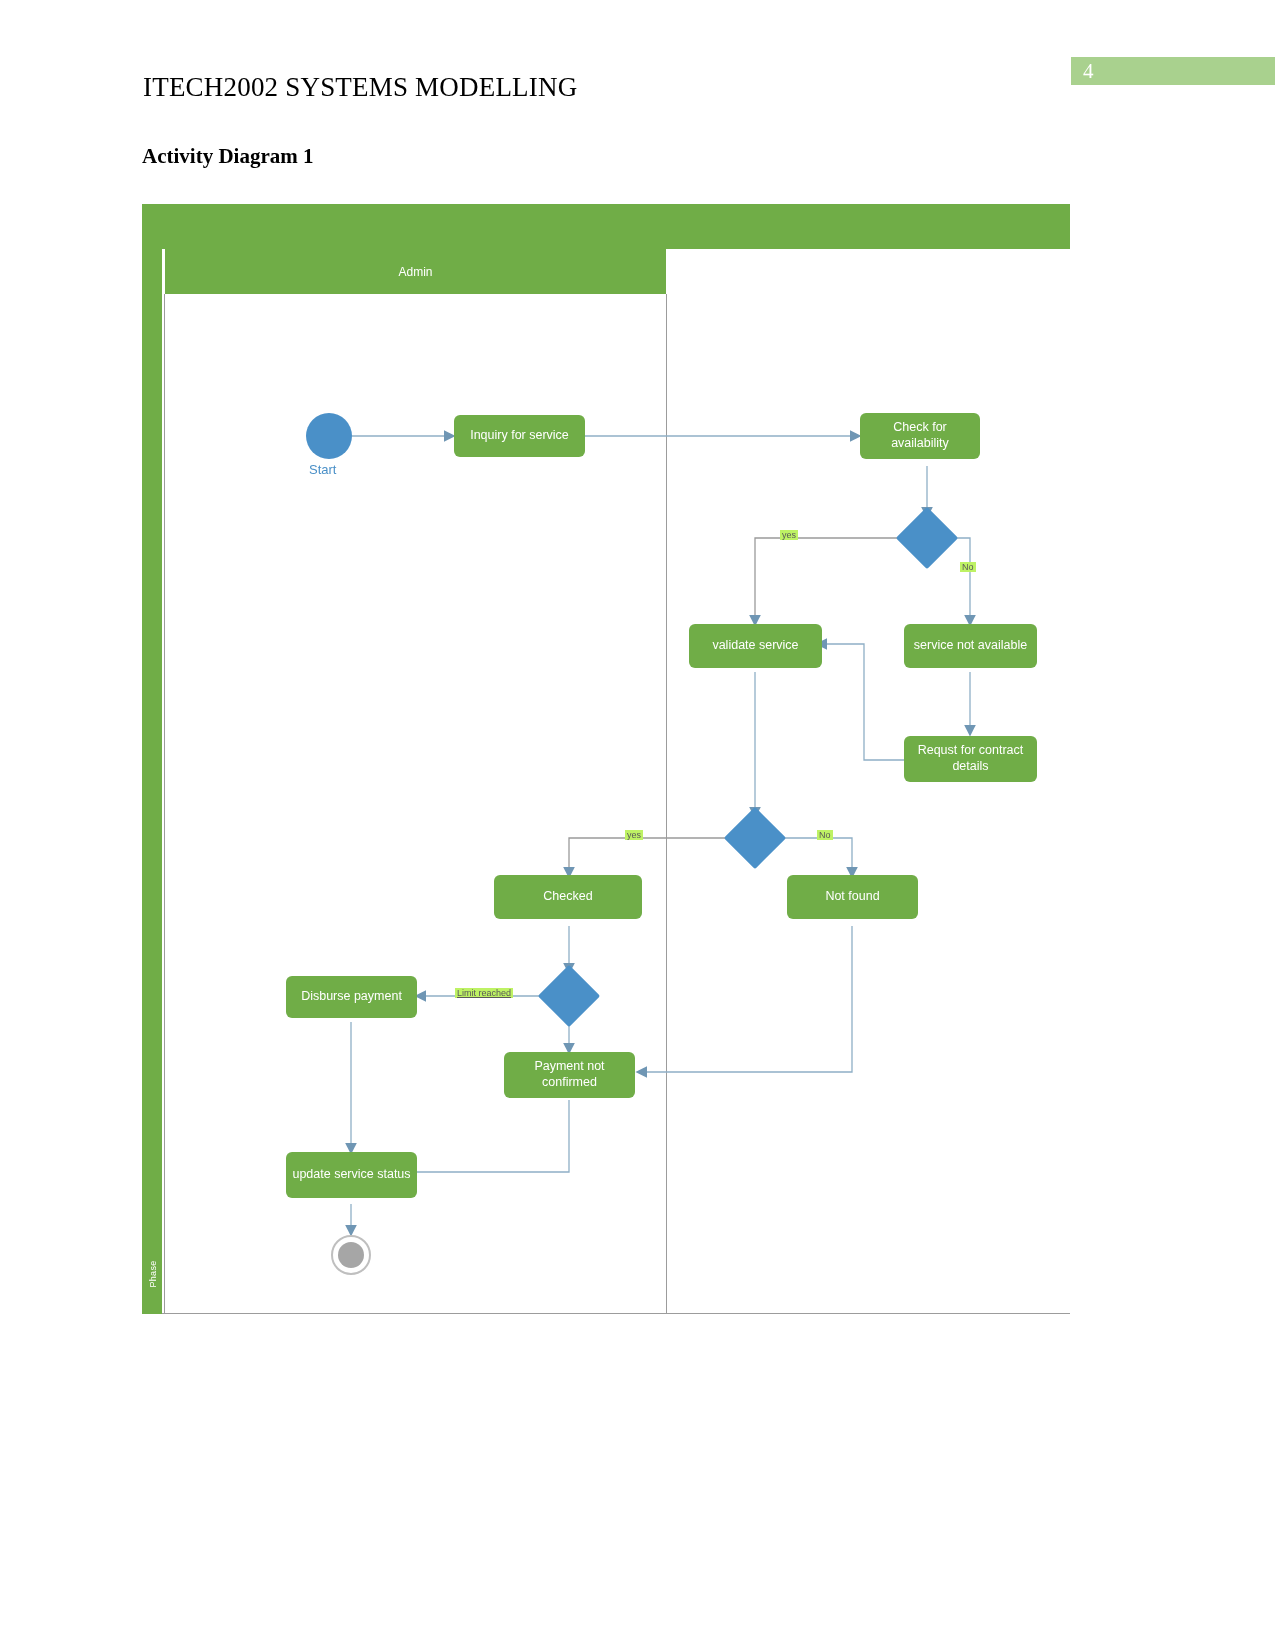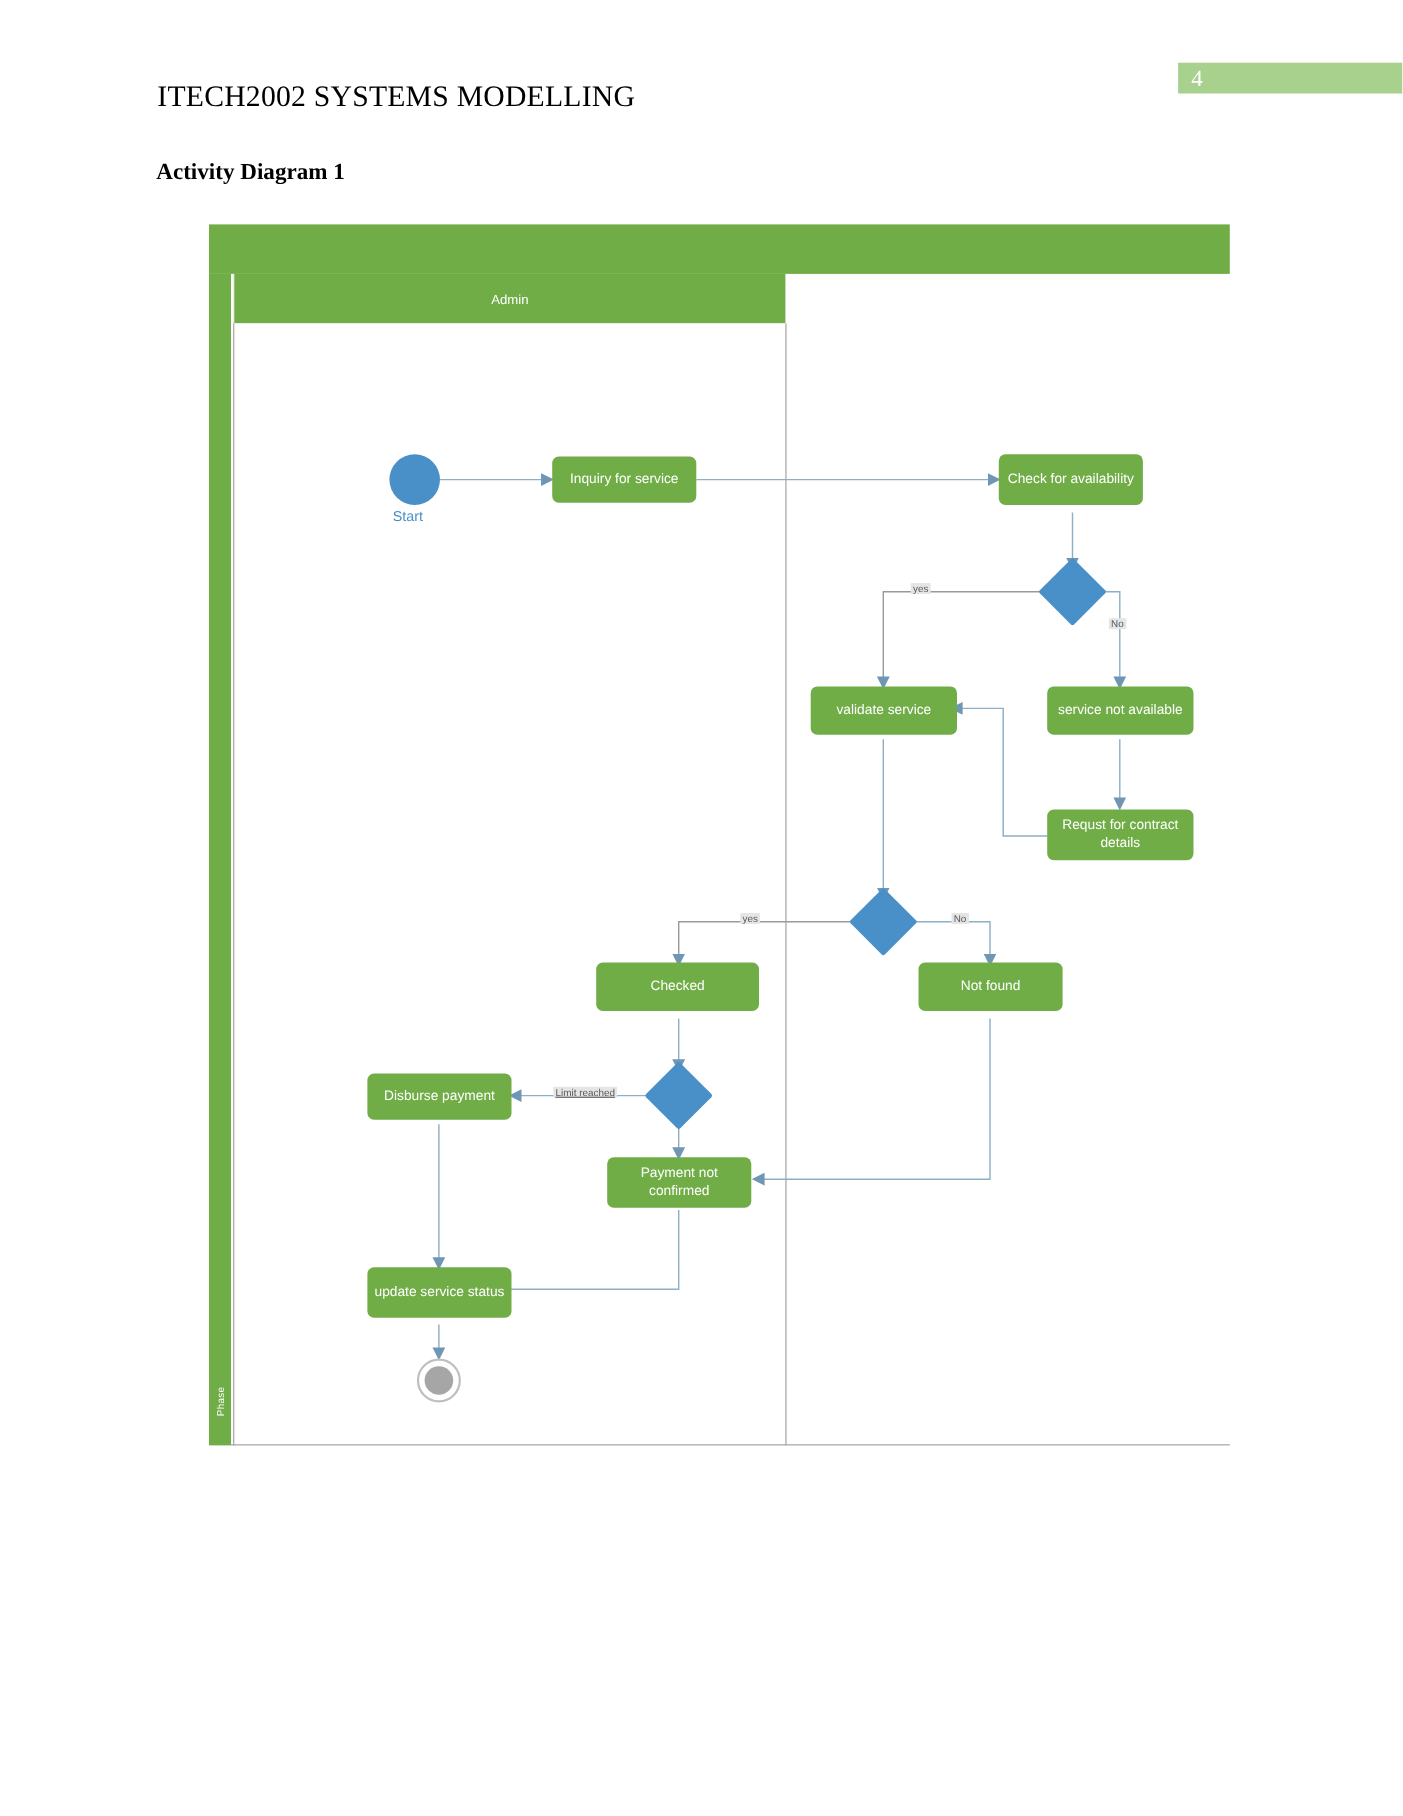--- a/index.html
+++ b/index.html
@@ -24,21 +24,20 @@
   }
   .doc-heading{
     position:absolute;left:142px;top:144px;
     font-family:"Liberation Serif",serif;font-size:21px;font-weight:bold;color:#000;
     white-space:nowrap;
   }
   
   .diagram{
     position:absolute;left:142px;top:204px;width:928px;height:1110px;
     background:#ffffff;
-    margin-left:48px;
   }
   .title-band{
     position:absolute;left:0;top:0;width:928px;height:45px;background:#70ad47;
   }
   .phase-strip{
     position:absolute;left:0;top:45px;width:20px;height:1065px;background:#70ad47;
   }
   .phase-label{
     position:absolute;left:-19px;top:1020px;width:60px;
     transform:rotate(-90deg);transform-origin:center center;
@@ -87,21 +86,21 @@
   .end-node{
     position:absolute;width:40px;height:40px;border-radius:50%;
     border:2px solid #bfbfbf;background:#ffffff;box-sizing:border-box;
   }
   .end-node i{
     position:absolute;left:5px;top:5px;width:26px;height:26px;border-radius:50%;
     background:#a6a6a6;display:block;
   }
   .edge-label{
     position:absolute;font-family:"Liberation Sans",sans-serif;font-size:9px;
-    color:#595959;background:#e5e5e5;padding:0 2px;white-space:nowrap;
+    color:#595959;background:#bef264;padding:0 2px;white-space:nowrap;
   }
 </style>
 </head>
 <body>
 
 <div class="page-badge">
   <span>4</span>
 </div>
 
 <div class="doc-header">ITECH2002 SYSTEMS MODELLING</div>
@@ -163,21 +162,21 @@
 
         <path d="M209,1000 L209,1030"></path>
       </g>
     </svg>
 
     <div class="start-circle" style="left:164px;top:209px;"></div>
     <div class="start-label" style="left:167px;top:258px;">Start</div>
 
     <div class="node" style="left:312px;top:211px;width:131px;height:42px;">Inquiry for service</div>
 
-    <div class="node" style="left:718px;top:209px;width:131px;height:46px;">Check for availability</div>
+    <div class="node" style="left:718px;top:209px;width:120px;height:46px;">Check for availability</div>
 
     <div class="node" style="left:547px;top:420px;width:133px;height:44px;">validate service</div>
 
     <div class="node" style="left:762px;top:420px;width:133px;height:44px;">service not available</div>
 
     <div class="node" style="left:762px;top:532px;width:133px;height:46px;">Requst for contract details</div>
 
     <div class="node" style="left:352px;top:671px;width:148px;height:44px;">Checked</div>
 
     <div class="node" style="left:645px;top:671px;width:131px;height:44px;">Not found</div>

